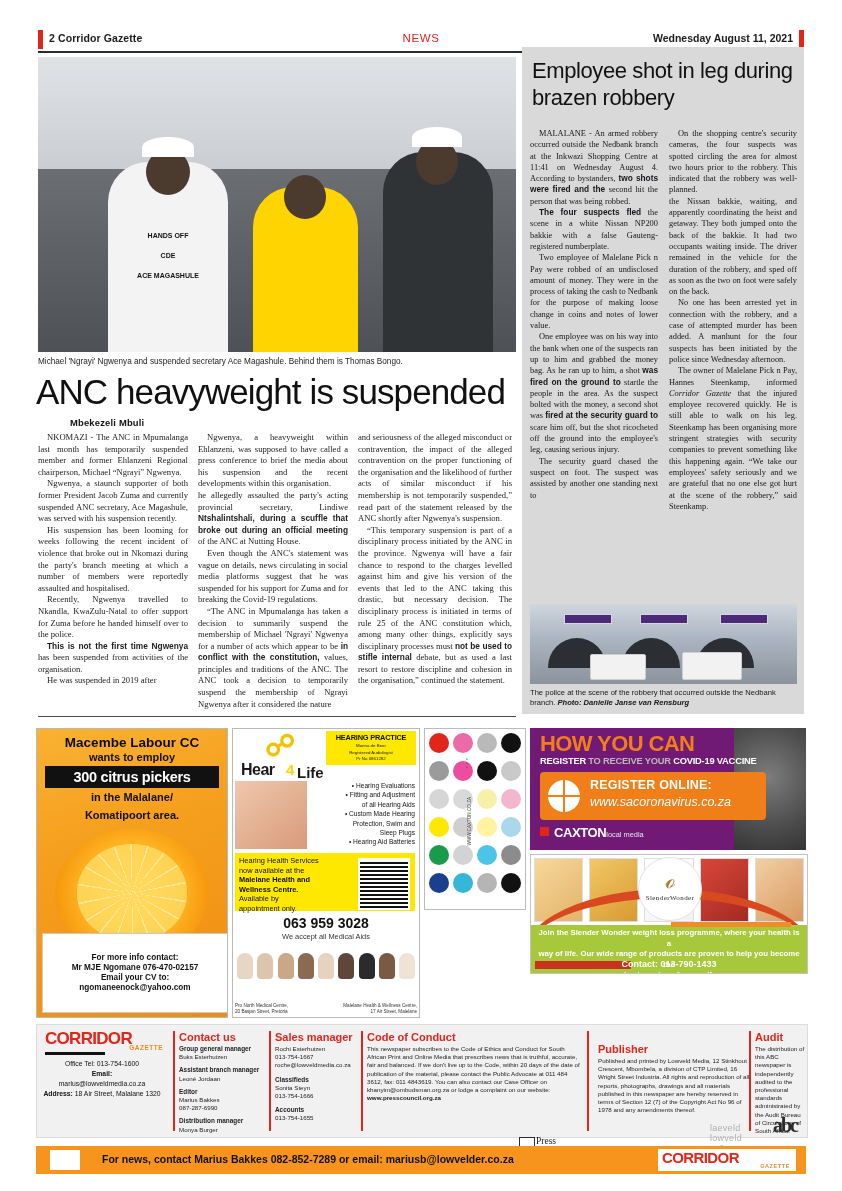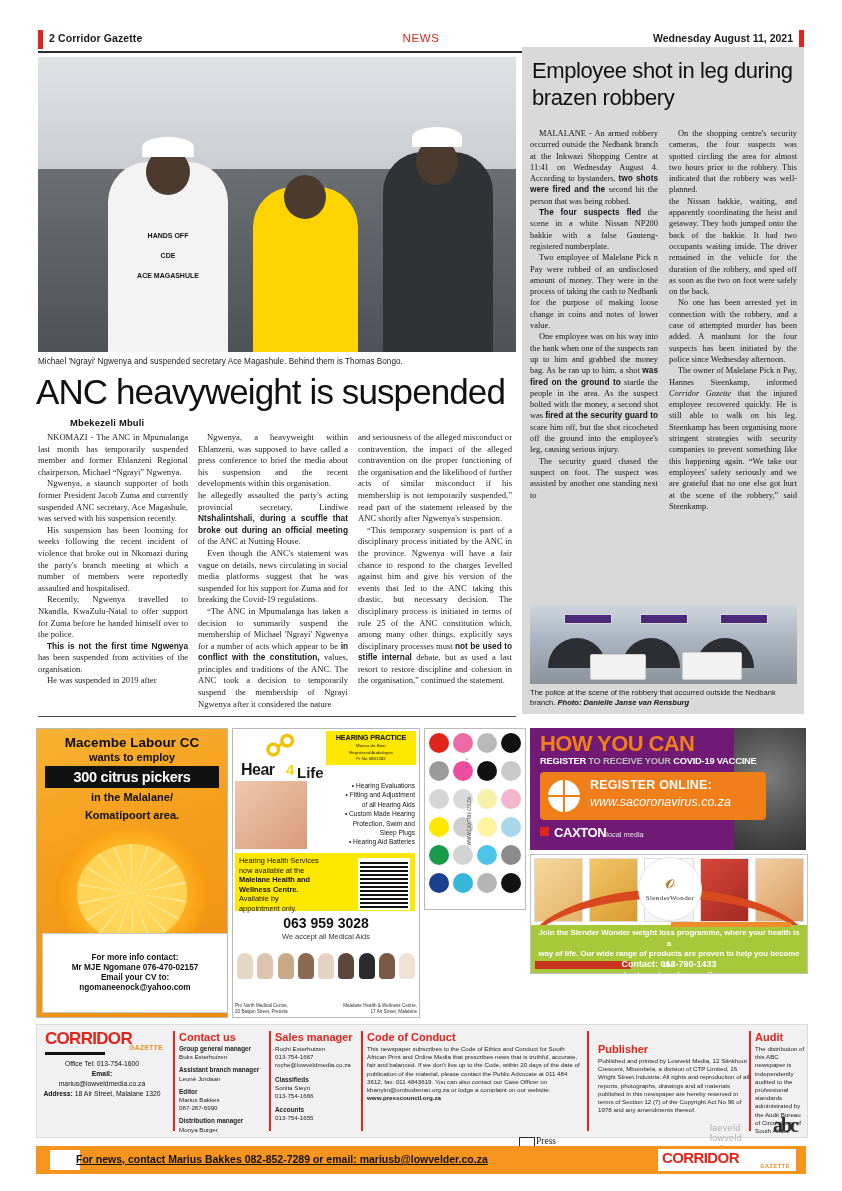--- a/index.html
+++ b/index.html
@@ -164,21 +164,21 @@
 
   .loeveld{position:absolute;right:8px;bottom:4px;}
   .lv1{font-size:9px;color:#b0b0b0;line-height:10px;letter-spacing:0.3px;}
   .lv2{font-size:7px;font-family:"Liberation Serif",serif;font-style:italic;color:#8d8d8d;}
 
   .abc-logo{position:absolute;right:8px;bottom:6px;font-size:20px;font-weight:bold;color:#2b2b2b;
     font-family:"Liberation Serif",serif;letter-spacing:-2px;}
 
   
   .footer{position:absolute;left:36px;top:1146px;width:770px;height:28px;background:#f7941d;}
-  .ft-text{position:absolute;left:40px;top:7px;font-size:10.5px;font-weight:bold;color:#111;text-decoration:underline;}
+  .ft-text{position:absolute;left:66px;top:7px;font-size:10.5px;font-weight:bold;color:#111;}
   .ft-block{position:absolute;left:14px;top:4px;width:30px;height:20px;background:#fff;}
   .ft-logo{position:absolute;right:10px;top:3px;width:138px;height:22px;background:#fff;}
   .ft-logo .w{position:absolute;left:4px;top:0px;font-size:15px;font-weight:bold;color:#e1251b;letter-spacing:-0.6px;}
   .ft-logo .s{position:absolute;right:6px;top:14px;font-size:5.5px;font-weight:bold;color:#f0881f;letter-spacing:0.6px;}
 
   
   .sky{position:absolute;left:0;top:0;width:100%;height:42%;background:linear-gradient(180deg,#dfe3e6,#c8ccd0);}
   .crowd{position:absolute;left:0;bottom:0;width:100%;height:62%;
      background:linear-gradient(180deg,#6b6f74 0%,#4e5257 100%);}
   .fig{position:absolute;bottom:0;border-radius:40px 40px 0 0;}

